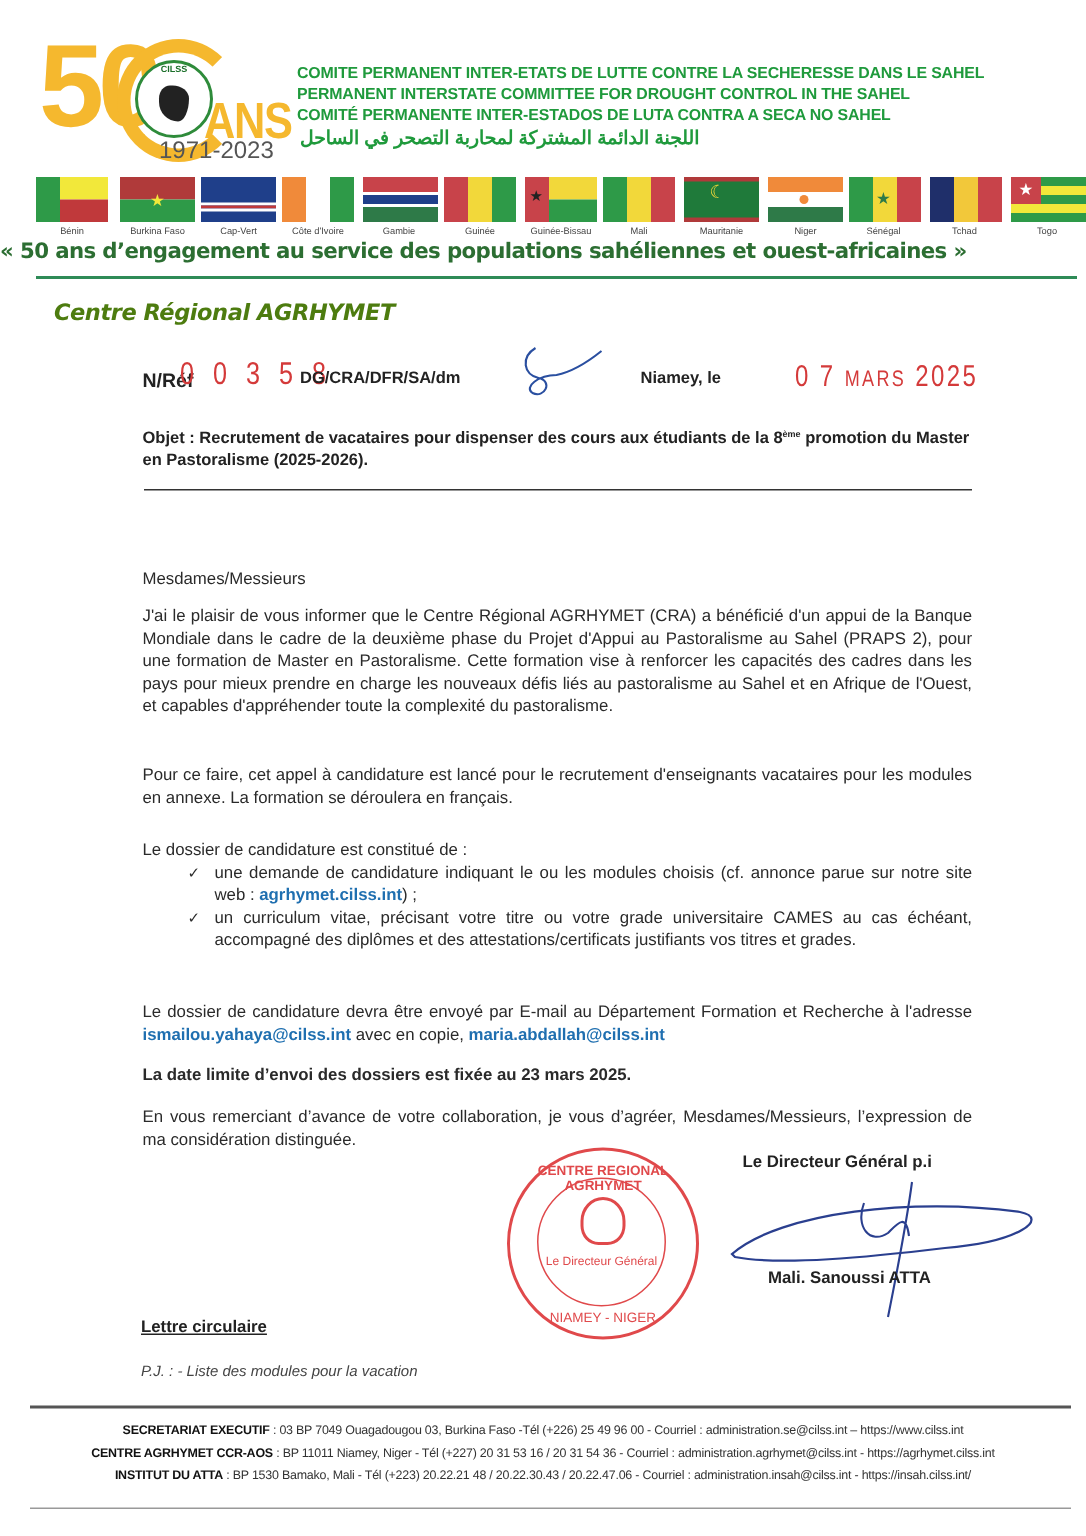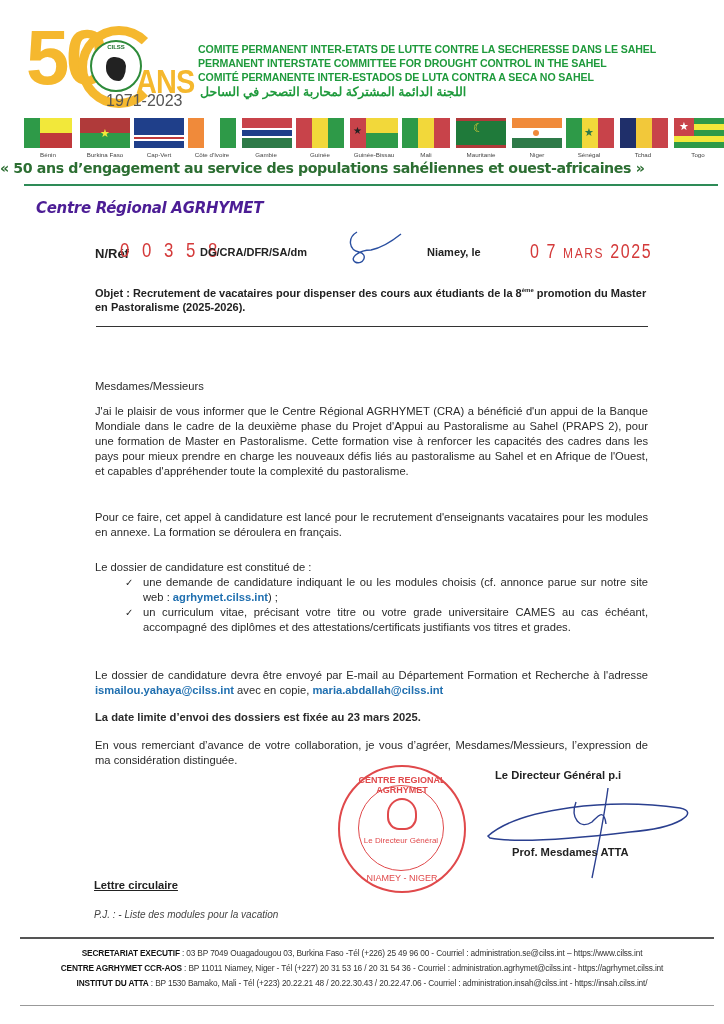--- a/index.html
+++ b/index.html
@@ -18,21 +18,21 @@
   .hdr-line { left:198px; font-size:10.6px; font-weight:bold; color:#1f9a3c; white-space:nowrap; letter-spacing:-0.1px; }
   .hdr-ar { left:200px; top:84px; font-size:12.5px; font-weight:bold; color:#1f9a3c; direction:rtl; }
 
   
   .flags { left:24px; top:118px; width:684px; height:30px; }
   .flag { position:absolute; top:0; height:30px; overflow:hidden; }
   .flag-label { position:absolute; top:151px; font-size:6.2px; color:#444; white-space:nowrap; transform:translateX(-50%); }
 
   .slogan { left:0; width:724px; top:160px; text-align:left; font-size:14.2px; font-weight:bold; color:#2c6e32; font-family:"DejaVu Sans", sans-serif; letter-spacing:-0.4px; }
   .green-rule { left:24px; top:184px; width:694px; height:2px; background:#2e8b57; }
-  .centre-title { left:36px; top:199px; font-size:15px; font-weight:bold; font-style:italic; color:#4c1d95; font-family:"DejaVu Sans", sans-serif; letter-spacing:-0.3px; }
+  .centre-title { left:36px; top:199px; font-size:15px; font-weight:bold; font-style:italic; color:#4d7c0f; font-family:"DejaVu Sans", sans-serif; letter-spacing:-0.3px; }
 
   .nref { left:95px; top:246px; font-size:13px; font-weight:bold; color:#222; }
   .nref-num { left:120px; top:238px; font-size:21px; color:#d43a3a; letter-spacing:5px; font-family:"Liberation Sans", sans-serif; transform:scaleX(0.8); transform-origin:left; }
   .nref-code { left:200px; top:246px; font-size:11px; font-weight:bold; }
   .niamey { left:427px; top:246px; font-size:11px; font-weight:bold; }
   .date-stamp { left:530px; top:240px; font-size:20px; color:#d43a3a; font-family:"Liberation Sans", sans-serif; transform:scaleX(0.8); transform-origin:left; letter-spacing:2px; white-space:nowrap; }
   .date-stamp small { font-size:15px; }
 
   .objet { left:95px; top:283px; width:555px; font-size:11px; font-weight:bold; line-height:14px; color:#222; }
   .objet sup { font-size:6px; }
@@ -227,21 +227,21 @@
     <div class="stamp-txt" style="top:50px">Le Directeur Général</div>
   </div>
   <div class="stamp-txt" style="top:106px;font-size:9px">NIAMEY - NIGER</div>
 </div>
 
 <div class="abs dg-title">Le Directeur Général p.i</div>
 <svg class="abs" style="left:480px;top:778px" width="220" height="110">
   <path d="M8 58 C40 30 130 20 200 30 C220 34 200 50 150 54 C100 60 40 66 10 60 Z" fill="none" stroke="#2a3f8f" stroke-width="1.5"></path>
   <path d="M96 24 C90 40 100 52 112 44 C118 38 124 30 126 46 M128 10 C124 40 118 70 112 100" fill="none" stroke="#2a3f8f" stroke-width="1.4"></path>
 </svg>
-<div class="abs dg-name">Prof. Mesdames ATTA</div>
+<div class="abs dg-name">Mali. Sanoussi ATTA</div>
 
 <div class="abs lettre">Lettre circulaire</div>
 <div class="abs pj">P.J. : - Liste des modules pour la vacation</div>
 
 <div class="abs foot-rule1"></div>
 <div class="abs foot-line" style="top:948px"><b>SECRETARIAT EXECUTIF</b><span> : 03 BP 7049 Ouagadougou 03, Burkina Faso -Tél (+226) 25 49 96 00 - Courriel : administration.se@cilss.int – https://www.cilss.int</span></div>
 <div class="abs foot-line" style="top:963px"><b>CENTRE AGRHYMET CCR-AOS</b><span> : BP 11011 Niamey, Niger - Tél (+227) 20 31 53 16 / 20 31 54 36 - Courriel : administration.agrhymet@cilss.int - https://agrhymet.cilss.int</span></div>
 <div class="abs foot-line" style="top:978px"><b>INSTITUT DU ATTA</b><span> : BP 1530 Bamako, Mali - Tél (+223) 20.22.21 48 / 20.22.30.43 / 20.22.47.06 - Courriel : administration.insah@cilss.int - https://insah.cilss.int/</span></div>
 <div class="abs foot-rule2"></div>
 

